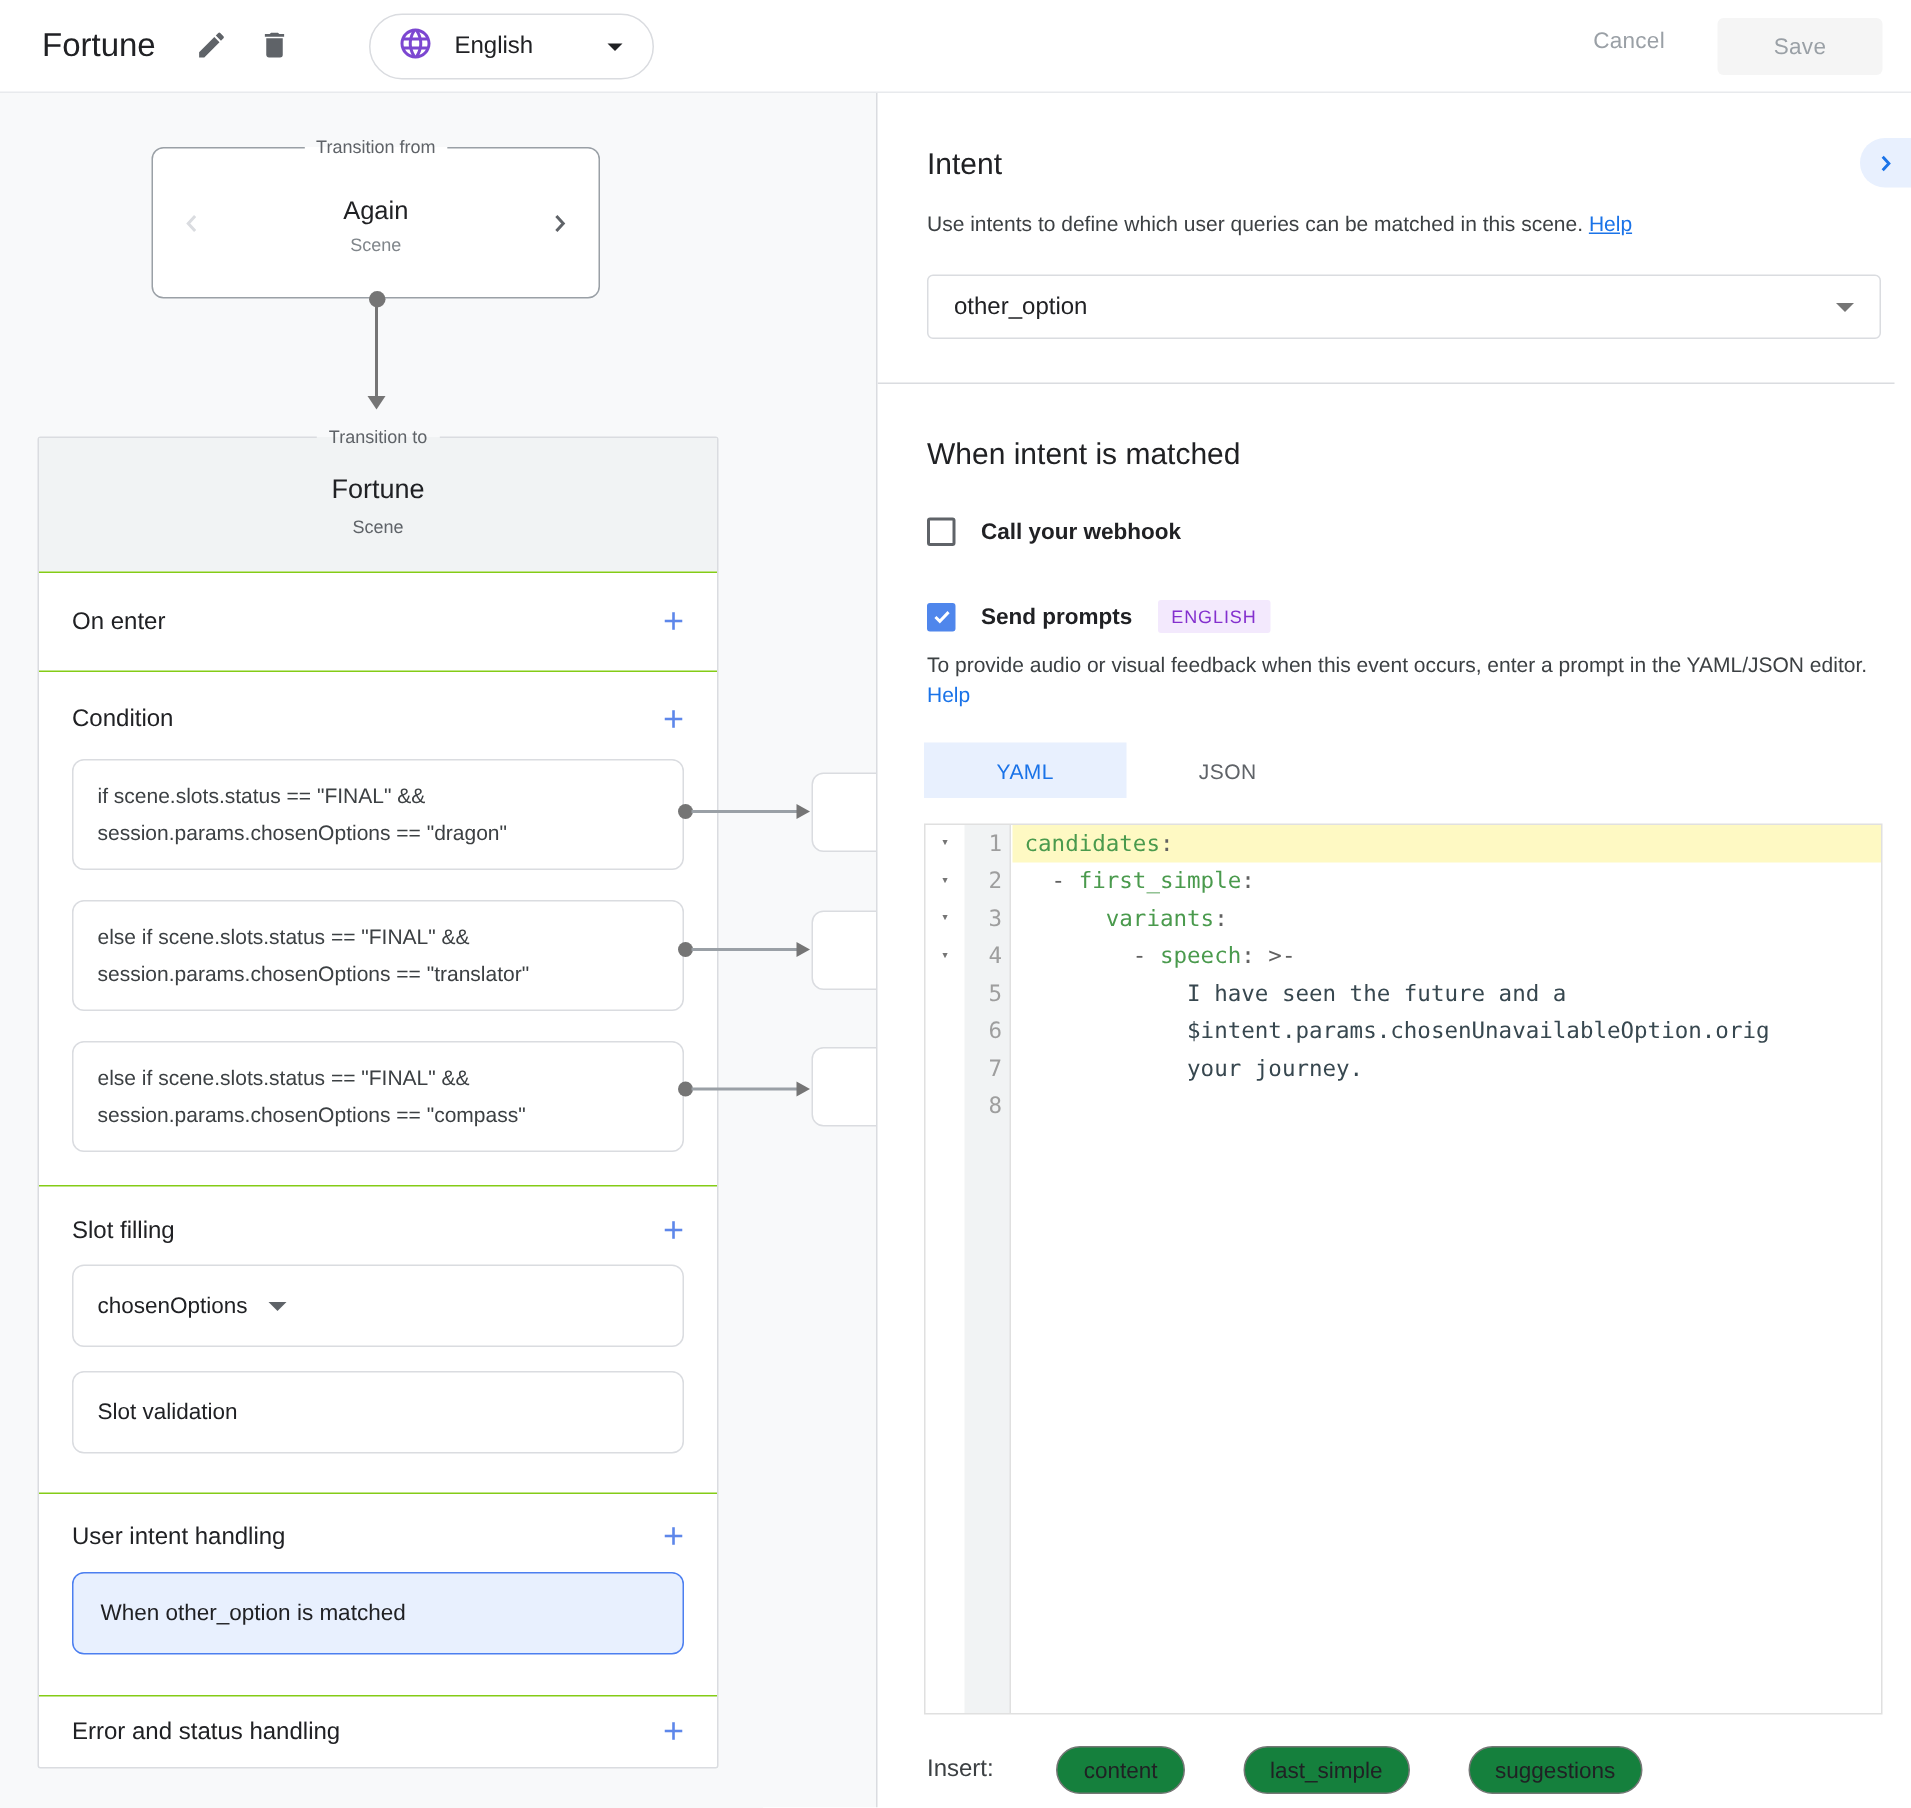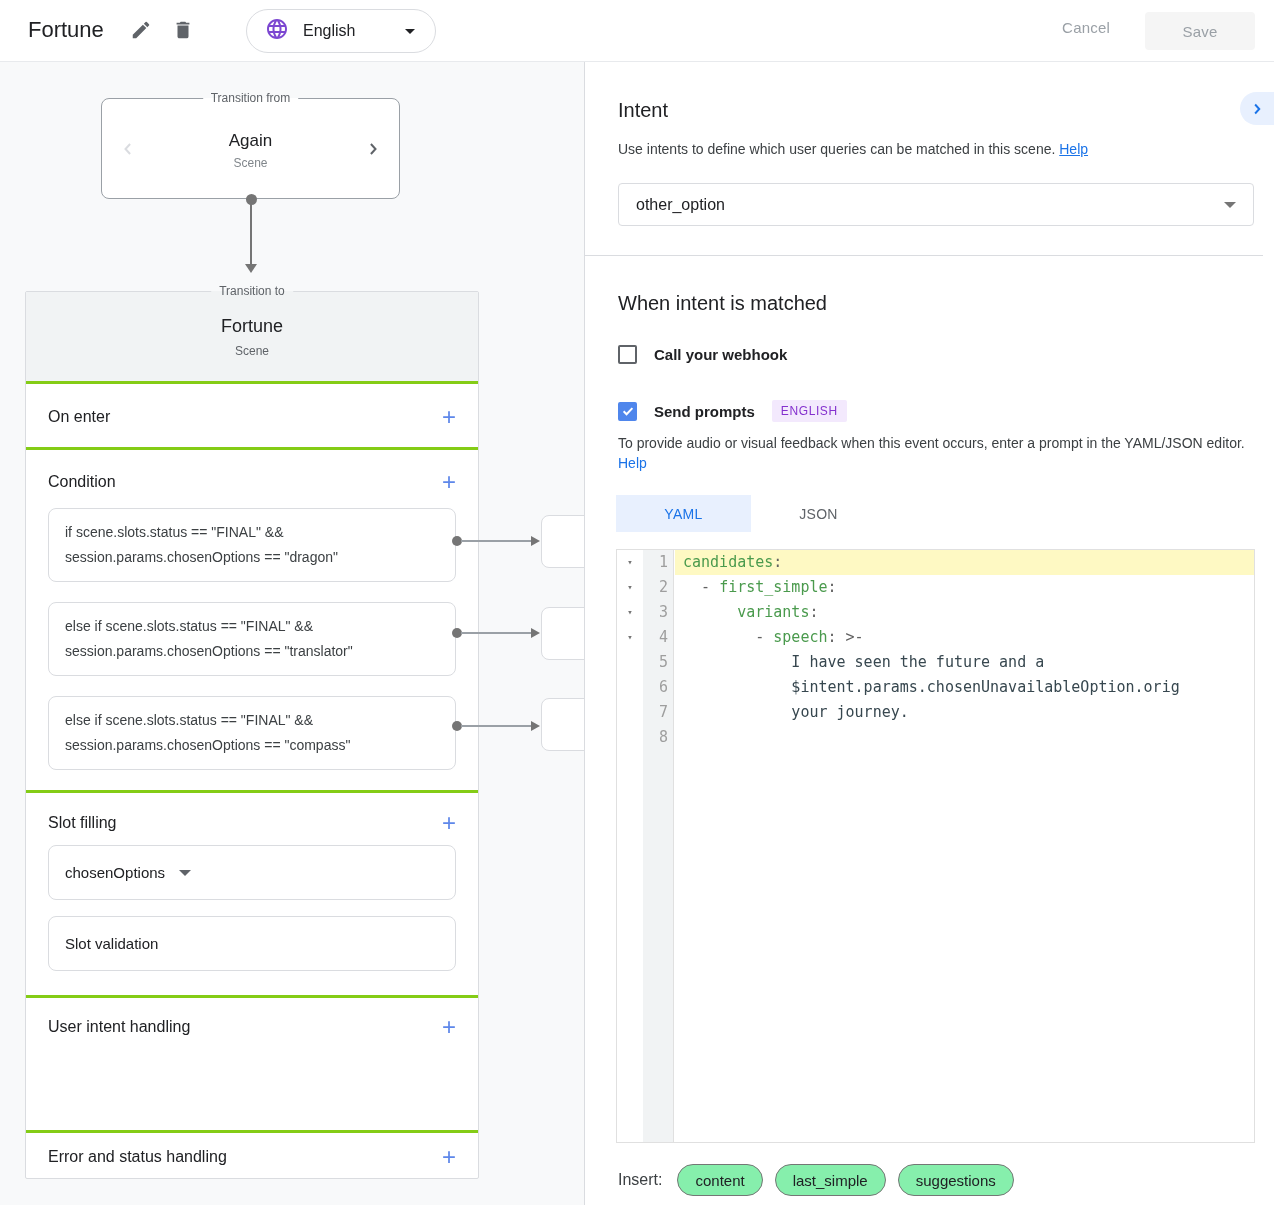--- a/index.html
+++ b/index.html
@@ -52,21 +52,21 @@
     border-top:5px solid transparent; border-bottom:5px solid transparent; border-left:9px solid #757575; }
   .stub { position:absolute; left:541px; width:70px; height:53px; background:#fff;
     border:1px solid #dadce0; border-radius:8px; }
 
   
   .scene-card { position:absolute; left:25px; top:229px; width:454px; height:888px;
     background:#fff; border:1px solid #dadce0; border-radius:2px; }
   .scene-head { height:89px; background:#f1f3f4; text-align:center; padding-top:24px; }
   .scene-name { font-size:18px; color:#202124; }
   .scene-type { font-size:12px; color:#5f6368; margin-top:7px; }
-  .sec { border-top:3px solid #84cc16; }
+  .sec { border-top:1px solid #84cc16; }
   .sec-head { display:flex; align-items:center; justify-content:space-between; padding:0 22px; }
   .sec-label { font-size:16px; color:#202124; }
   .plus-btn { font-size:24px; font-weight:300; color:#5e87ea; background:none; border:none;
     cursor:pointer; line-height:1; font-family:"Liberation Sans",sans-serif; }
   .sec-onenter { height:66px; } .sec-onenter .sec-head { height:66px; }
   .sec-condition { height:343px; } .sec-condition .sec-head { height:58px; padding-top:6px; }
   .cond-box { margin:0 22px 20px 22px; background:#fff; border:1px solid #dadce0; border-radius:8px;
     padding:11px 16px; font-size:14px; color:#3c4043; line-height:25px; cursor:pointer; }
   .sec-slot { height:205px; } .sec-slot .sec-head { height:52px; padding-top:8px; }
   .slot-box { margin:0 22px 16px 22px; background:#fff; border:1px solid #dadce0; border-radius:8px;
@@ -113,23 +113,23 @@
   .ed-row { position:relative; display:flex; height:25px; line-height:25px; font-size:15px; }
   .ed-fold { width:26px; flex:none; text-align:center; font-size:9px; color:#757575; cursor:pointer; }
   .ed-num { width:32px; flex:none; text-align:right; padding-right:7px; color:#9e9e9e; font-size:15px; }
   .ed-code { flex:1; white-space:pre; padding-left:8px; overflow:hidden; }
   .ed-row.active .ed-code { background:#fef9c3; }
   .tk-k { color:#4a9a4d; } .tk-p { color:#616161; } .tk-t { color:#37474f; }
 
   
   .insert-row { position:absolute; left:33px; top:1102px; display:flex; align-items:center; gap:12px; }
   .insert-label { font-size:16px; color:#3c4043; margin-right:3px; }
-  .chip { border:1px solid #747775; background:#86efac; border-radius:17px; height:32px;
+  .chip { border:1px solid #747775; background:#15803d; border-radius:17px; height:32px;
     display:flex; align-items:center; padding:0 17px; font-size:15px; color:#202124; cursor:pointer;
-    font-family:"Liberation Sans",sans-serif; }
+    font-family:"Liberation Sans",sans-serif;margin-left:27px; }
 </style>
 </head>
 <body>
 
 <div class="topbar">
   <div class="tb-title">Fortune</div>
   <span class="tb-icon" style="left:130px">
     <svg viewBox="0 0 24 24">
         <path d="M3 17.25V21h3.75L17.81 9.94l-3.75-3.75L3 17.25zM20.71 7.04a1 1 0 0 0 0-1.41l-2.34-2.34a1 1 0 0 0-1.41 0l-1.83 1.83 3.75 3.75 1.83-1.83z"></path>
       </svg>
@@ -225,20 +225,23 @@
         <div class="slot-box">
           <span>Slot validation</span>
         </div>
       </div>
 
       <div class="sec sec-intent">
         <div class="sec-head">
           <span class="sec-label">User intent handling</span>
           <button class="plus-btn">+</button>
         </div>
+        <div class="handler-box">
+          <span>When other_option is matched</span>
+        </div>
       </div>
 
       <div class="sec sec-error">
         <div class="sec-head">
           <span class="sec-label">Error and status handling</span>
           <button class="plus-btn">+</button>
         </div>
       </div>
     </div>
 

